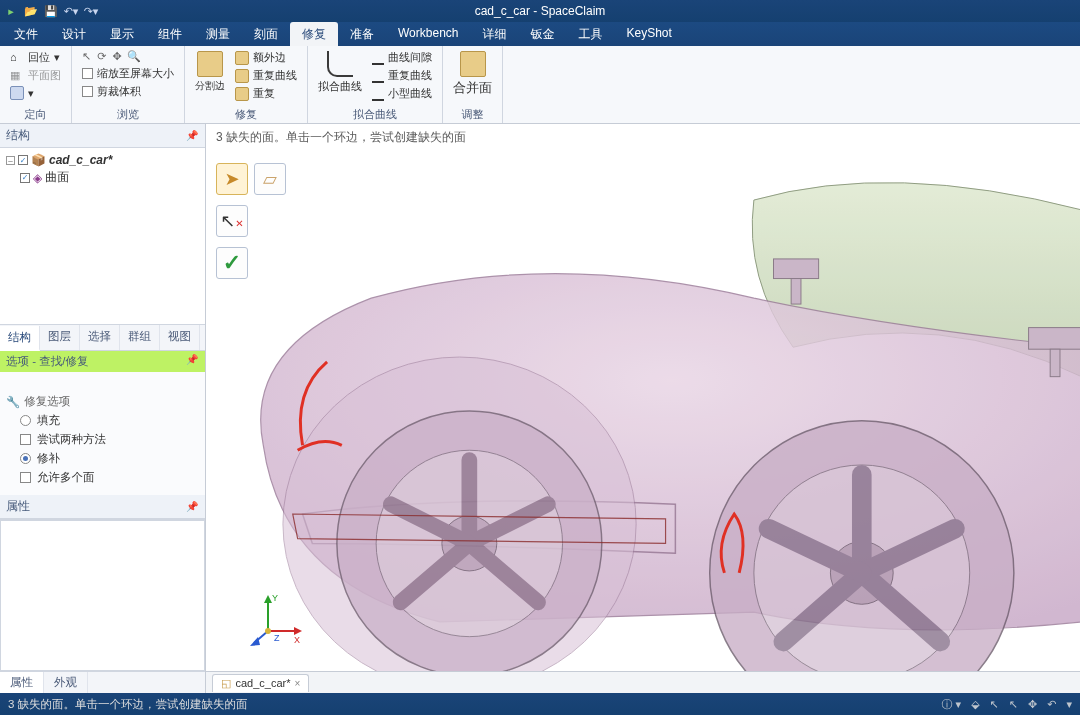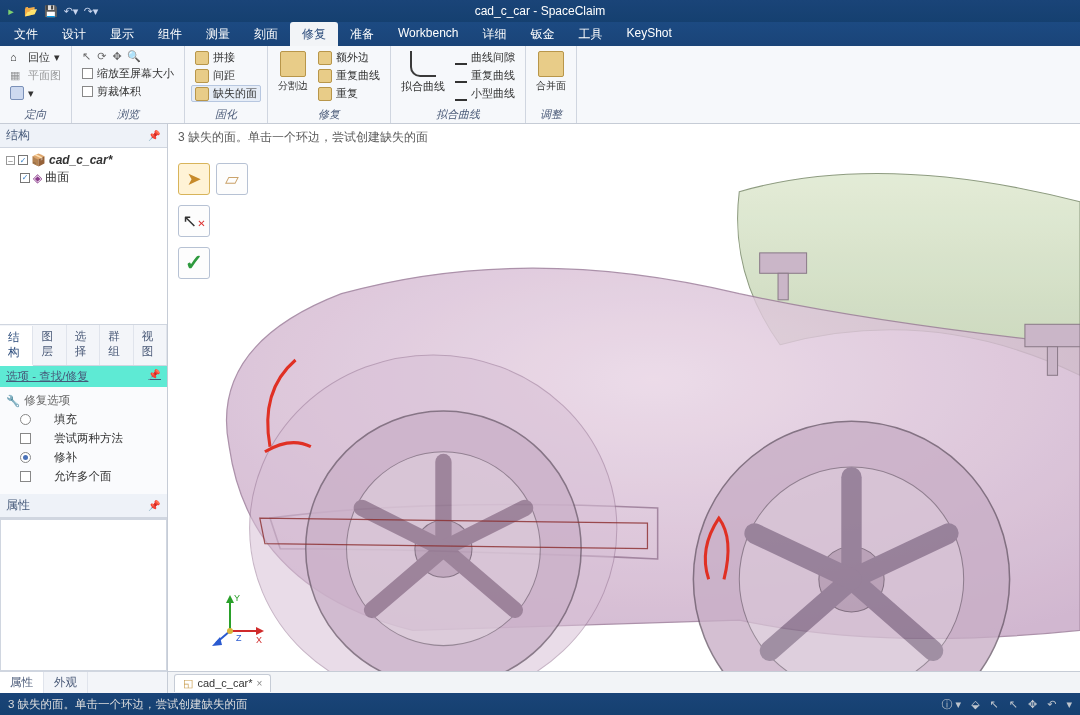--- a/index.html
+++ b/index.html
@@ -13,50 +13,50 @@
 
 
 .menubar { height: 24px; background: linear-gradient(#1c4a82,#1a4478); display: flex; align-items: stretch; padding-left: 2px; }
 .menubar .tab { color: #fff; padding: 4px 12px 3px; font-size: 12px; cursor: default; border-top-left-radius: 3px; border-top-right-radius: 3px; text-align: center; }
 .menubar .tab.active { background: #f2f4f7; color: #2c4c7c; }
 
 
 .ribbon { height: 78px; background: #f6f8fb; border-bottom: 1px solid #c6ccd6; display: flex; align-items: stretch; }
 .rgroup { display: flex; flex-direction: column; justify-content: space-between; border-right: 1px solid #d0d6e0; padding: 3px 6px 1px; }
 .rgroup .body { display: flex; gap: 2px; align-items: flex-start; flex: 1; }
-.rgroup .label { text-align: center; font-size: 11px; color: #4a5a78; padding-top: 1px; font-style: italic; }
+.rgroup .label { text-align: center; font-size: 11px; color: #4a5a78; padding-top: 1px; }
 .rstack { display: flex; flex-direction: column; gap: 1px; }
 .ritem { display: flex; align-items: center; gap: 4px; padding: 1px 4px; font-size: 11px; white-space: nowrap; border-radius: 2px; }
 .ritem.active { background: #e6edf7; border: 1px solid #b7c7e0; padding: 0 3px; }
 .ritem .ic { width: 14px; height: 14px; display: inline-block; }
 .bigbtn { display: flex; flex-direction: column; align-items: center; gap: 2px; padding: 2px 4px; border-radius: 3px; }
 .bigbtn .ic { width: 26px; height: 26px; }
 
 
 .ic-box { background: #e8cc88; border: 1px solid #b8964a; border-radius: 2px; }
 .ic-box2 { background: #cdd9ef; border: 1px solid #7a90b8; border-radius: 2px; }
 .ic-curve { border: 2px solid #3a3a3a; border-top: none; border-right: none; border-bottom-left-radius: 10px; background: none; }
 
 
 .mainrow { flex: 1; display: flex; min-height: 0; }
-.leftcol { width: 168px; display: flex; flex-direction: column; border-right: 1px solid #c6ccd6; background: #fafbfd; }
+.leftcol { width: 206px; display: flex; flex-direction: column; border-right: 1px solid #c6ccd6; background: #fafbfd; }
 .panel-head { background: #eef2f8; border-bottom: 1px solid #d0d6e0; padding: 3px 6px; font-size: 12px; color: #465a7a; display: flex; justify-content: space-between; align-items: center; }
 .tree { flex: 0 0 auto; height: 176px; background: #fff; font-size: 12px; padding: 4px 6px; overflow: auto; }
 .tree .node { display: flex; align-items: center; gap: 3px; padding: 1px 0; }
 .tree .node .cb { width: 10px; height: 10px; border: 1px solid #777; display: inline-flex; align-items: center; justify-content: center; font-size: 8px; color: #357fc7; }
 .tree .node .ex { width: 9px; height: 9px; border: 1px solid #999; font-size: 8px; display: inline-flex; align-items: center; justify-content: center; color: #555; }
 .tree .indent1 { padding-left: 14px; }
 
 .subtabs { display: flex; border-top: 1px solid #d0d6e0; border-bottom: 1px solid #d0d6e0; background: #f3f5f9; }
 .subtabs .st { padding: 4px 8px; font-size: 11.5px; color: #4a5a78; border-right: 1px solid #e0e4ec; }
 .subtabs .st.active { background: #fff; border-bottom: 2px solid #fff; position: relative; top: 1px; color: #2c4c7c; font-weight: 500; }
 
 .opts { background: #fafbfd; padding: 4px 6px 8px; font-size: 11.5px; }
-.opts .title { background: #5eead4; margin: -4px -6px 4px; padding: 3px 6px; color: #465a7a; display: flex; justify-content: space-between; text-decoration: underline; }
-.opts .row { display: flex; align-items: center; gap: 23px; padding: 2px 2px 2px 14px; }
+.opts .title { background: #bef264; margin: -4px -6px 20px; padding: 3px 6px; color: #465a7a; display: flex; justify-content: space-between; }
+.opts .row { display: flex; align-items: center; gap: 6px; padding: 2px 2px 2px 14px; }
 .opts .hdr { display: flex; align-items: center; gap: 4px; padding: 2px 0; color: #666; }
 
 .propblock { flex: 1; background: #fff; border-top: 1px solid #d0d6e0; }
 .propblock textarea { width: 100%; height: 100%; border: 1px solid #d0d6e0; resize: none; font-family: inherit; font-size: 11px; padding: 2px; }
 
 .bottomtabs { display: flex; border-top: 1px solid #d0d6e0; background: #f3f5f9; }
 .bottomtabs .bt { padding: 3px 10px; font-size: 11.5px; border-right: 1px solid #e0e4ec; color: #4a5a78; }
 .bottomtabs .bt.active { background: #fff; }
 
 
@@ -151,39 +151,20 @@
           </div>
         <div class="ritem">
             <span class="cbx"></span>
             <span>剪裁体积</span>
           </div>
       </div>
     </div>
     <div class="label">浏览</div>
   </div>
 
-  <div class="rgroup">
-    <div class="body">
-      <div class="rstack">
-        <div class="ritem">
-            <span class="ic ic-box"></span>
-            <span>拼接</span>
-          </div>
-        <div class="ritem">
-            <span class="ic ic-box"></span>
-            <span>间距</span>
-          </div>
-        <div class="ritem active">
-            <span class="ic ic-box"></span>
-            <span>缺失的面</span>
-          </div>
-      </div>
-    </div>
-    <div class="label">固化</div>
-  </div>
 
   <div class="rgroup">
     <div class="body">
       <div class="bigbtn">
         <span class="ic ic-box"></span>
         <span style="font-size:10px">分割边</span>
       </div>
       <div class="rstack">
         <div class="ritem">
             <span class="ic ic-box"></span>
@@ -223,21 +204,21 @@
           </div>
       </div>
     </div>
     <div class="label">拟合曲线</div>
   </div>
 
   <div class="rgroup">
     <div class="body">
       <div class="bigbtn">
         <span class="ic ic-box"></span>
-        <span style="font-size:10px">合并面</span>
+        <span style="font-size:13px">合并面</span>
       </div>
     </div>
     <div class="label">调整</div>
   </div>
 
 </div>
 
 <div class="mainrow">
 
   <div class="leftcol">

